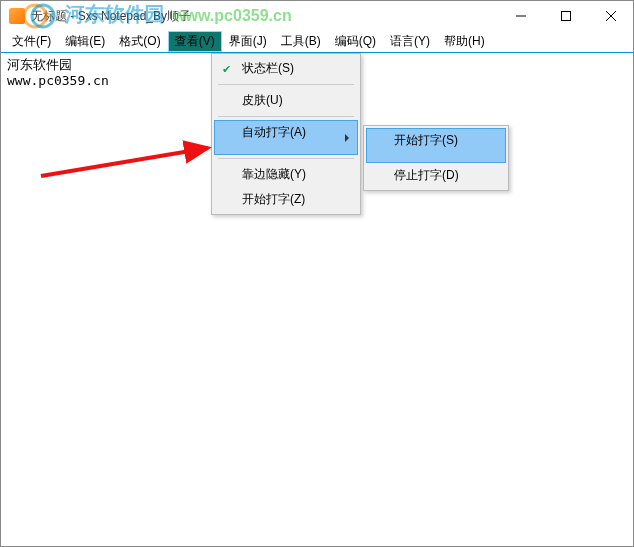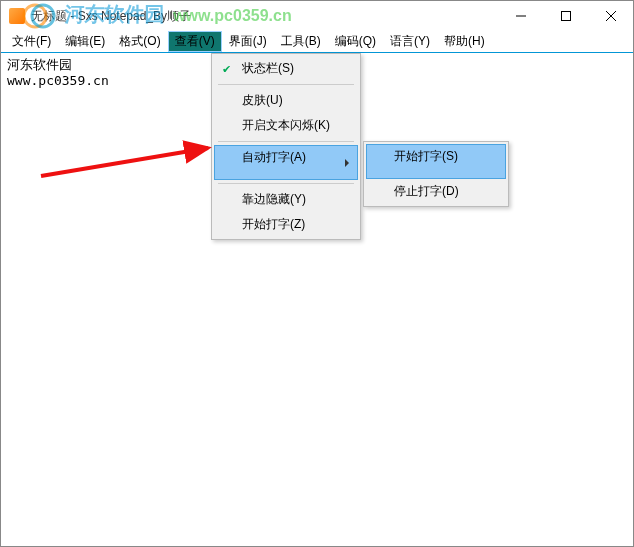--- a/index.html
+++ b/index.html
@@ -120,21 +120,21 @@
     }
     .dropdown-menu .ditem .check {
       position: absolute;
       left: 8px;
       top: 50%;
       transform: translateY(-50%);
       color: #0a5;
       font-size: 11px;
     }
     .menu1 { left: 210px; top: 52px; width: 150px; }
-    .menu2 { left: 362px; top: 140px; width: 146px; }
+    .menu2 { left: 362px; top: 124px; width: 146px; }
     .red-arrow {
       position: absolute;
       z-index: 20;
       left: 35px;
       top: 105px;
       width: 185px;
       height: 75px;
       pointer-events: none;
     }
   </style>
@@ -194,23 +194,20 @@
 
 <div class="dropdown-menu menu1">
   <div class="ditem">
     <span class="check">✔</span>
     <span>状态栏(S)</span>
   </div>
   <div class="sep"></div>
   <div class="ditem">
     <span>皮肤(U)</span>
   </div>
-  <div class="ditem">
-    <span>开启文本闪烁(K)</span>
-  </div>
   <div class="sep"></div>
   <div class="ditem highlighted">
     <span>自动打字(A)</span>
     <span class="arrow"></span>
   </div>
   <div class="sep"></div>
   <div class="ditem">
     <span>靠边隐藏(Y)</span>
   </div>
   <div class="ditem">

